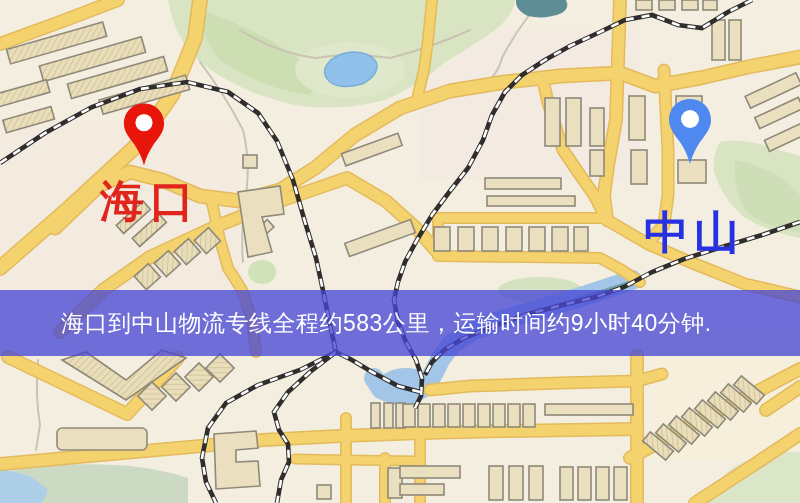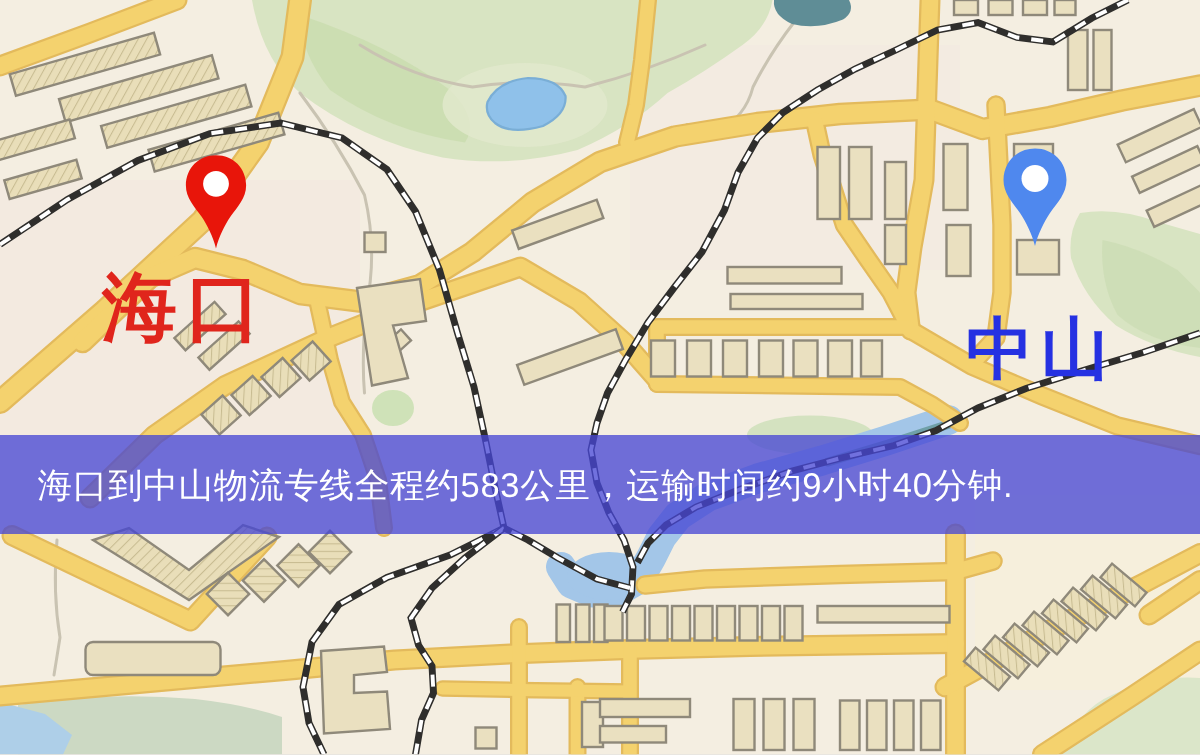--- a/index.html
+++ b/index.html
@@ -11,29 +11,29 @@
   .rf{fill:none;stroke:#f4d26e;stroke-linecap:round;stroke-linejoin:round;}
   
   .rwb{fill:none;stroke:#2f2e2c;stroke-width:4.6;stroke-linecap:butt;}
   .rwd{fill:none;stroke:#ffffff;stroke-width:2.6;stroke-dasharray:8 8;}
   
   .bld{fill:#eae0c0;stroke:#8f897a;stroke-width:1.6;}
   .bldh{fill:url(#hatch);stroke:#8f897a;stroke-width:1.6;}
   .gpath{fill:none;stroke:#c9c3b2;stroke-width:2;stroke-linecap:round;}
   
   .banner{position:absolute;left:0;right:0;top:290px;height:66px;z-index:3;
-          background:#4646d4c4;display:flex;align-items:center;}
+          background:#4646d4c4;display:flex;align-items:center;padding-left:36px;}
   .banner-text{color:#ffffff;font-size:23px;padding-left:25px;white-space:nowrap;
                letter-spacing:0.5px;}
   
   .pin{position:absolute;z-index:4;}
   .pin-haikou{left:122px;top:102px;}
   .pin-zhongshan{left:667px;top:98px;}
   .city-label{position:absolute;z-index:4;font-weight:bold;white-space:nowrap;}
-  .label-haikou{left:68px;top:172px;font-size:50px;color:#e0251c;letter-spacing:6px;}
+  .label-haikou{left:100px;top:172px;font-size:44px;color:#e0251c;letter-spacing:6px;}
   .label-zhongshan{left:644px;top:180px;font-size:45px;color:#2531e2;letter-spacing:5px;font-weight:600;margin-top:23px;}
 </style>
 </head>
 <body>
 
 <div class="stage">
 
 <svg class="map" width="800" height="503" viewBox="0 0 800 503">
   <defs>
     <pattern id="hatch" width="5" height="5" patternTransform="rotate(45)" patternUnits="userSpaceOnUse">

